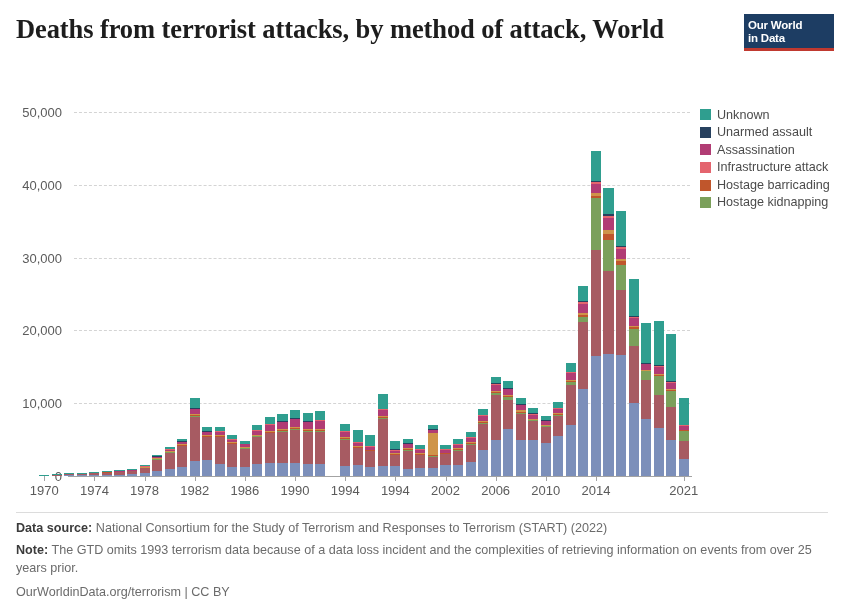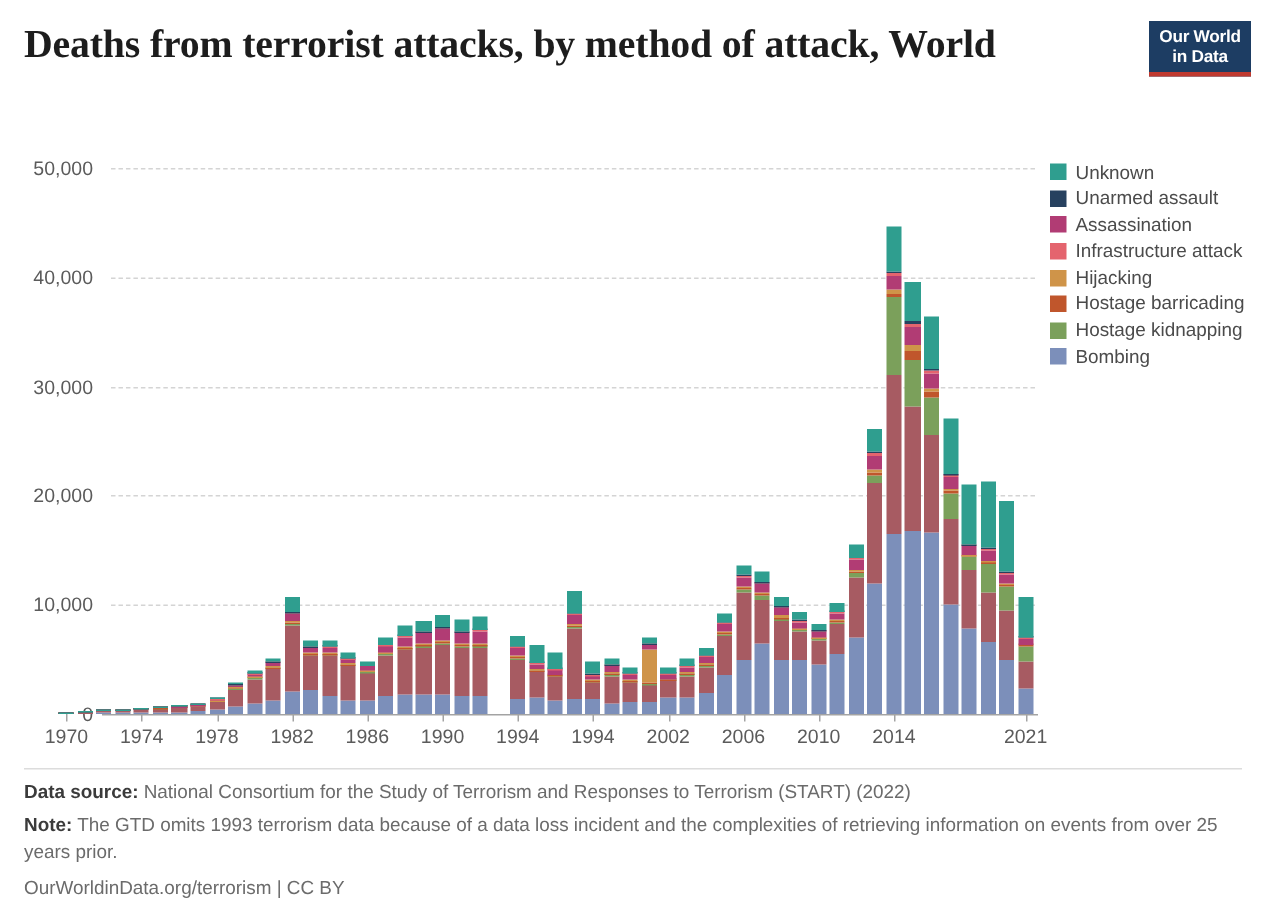--- a/index.html
+++ b/index.html
@@ -42,26 +42,25 @@
     color: #5b5b5b;
     max-width: 705px;
     margin: 0;
   }
 
   
   .owid-logo {
     position: absolute;
     top: 0px;
     right: 0px;
-    width: 68px;
+    width: 90px;
     background: #1d3d63;
     padding: 5px 4px 0 4px;
     box-sizing: border-box;
     border-bottom: 3.5px solid #c0392f;
-    text-align: center;
   }
   .owid-logo span {
     display: block;
     color: #ffffff;
     font-family: "Liberation Sans", sans-serif;
     font-size: 11.5px;
     font-weight: 700;
     line-height: 1.12;
     letter-spacing: -0.2px;
   }
@@ -822,34 +821,26 @@
       </div>
       <div class="legend-item">
         <span class="legend-swatch" style="background: rgb(177, 60, 116);"></span>
         <span class="legend-label">Assassination</span>
       </div>
       <div class="legend-item">
         <span class="legend-swatch" style="background: rgb(228, 100, 110);"></span>
         <span class="legend-label">Infrastructure attack</span>
       </div>
       <div class="legend-item">
-        <span class="legend-swatch" style="background: rgb(207, 148, 73);"></span>
-        <span class="legend-label">Hijacking</span>
-      </div>
-      <div class="legend-item">
         <span class="legend-swatch" style="background: rgb(192, 86, 44);"></span>
         <span class="legend-label">Hostage barricading</span>
       </div>
       <div class="legend-item">
         <span class="legend-swatch" style="background: rgb(123, 160, 91);"></span>
         <span class="legend-label">Hostage kidnapping</span>
-      </div>
-      <div class="legend-item">
-        <span class="legend-swatch" style="background: rgb(124, 143, 186);"></span>
-        <span class="legend-label">Bombing</span>
       </div>
     </div>
 
   <div class="footer">
     <hr>
     <div class="footer-line">
       <b>Data source:</b>
       <span>National Consortium for the Study of Terrorism and Responses to Terrorism (START) (2022)</span>
     </div>
     <div class="footer-line">

